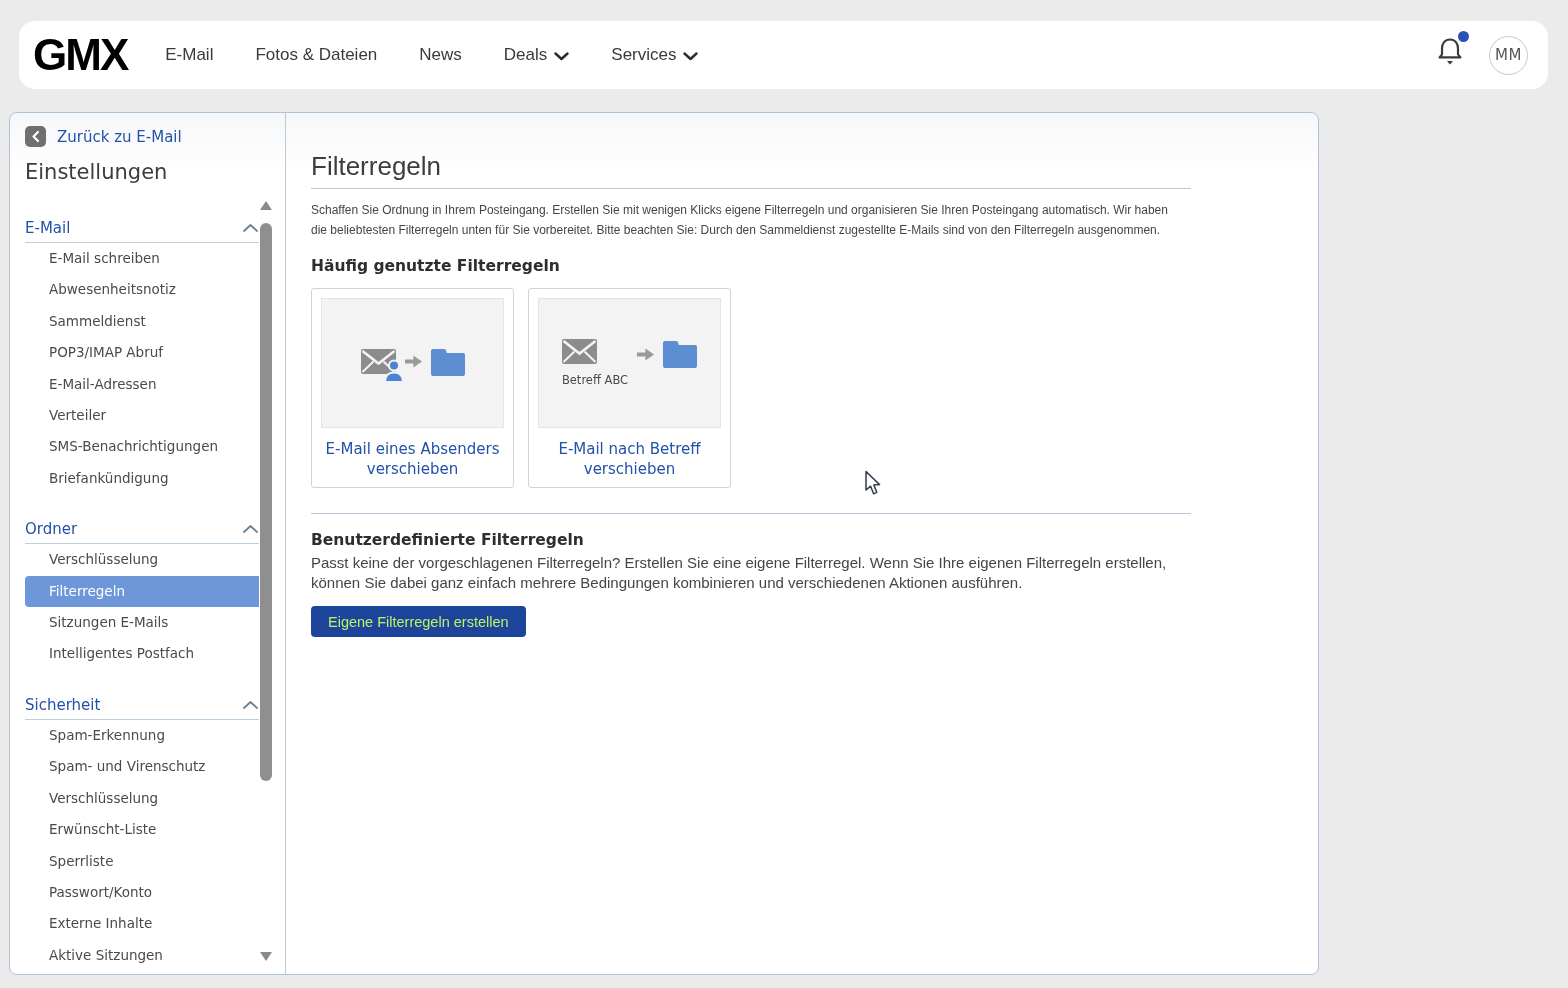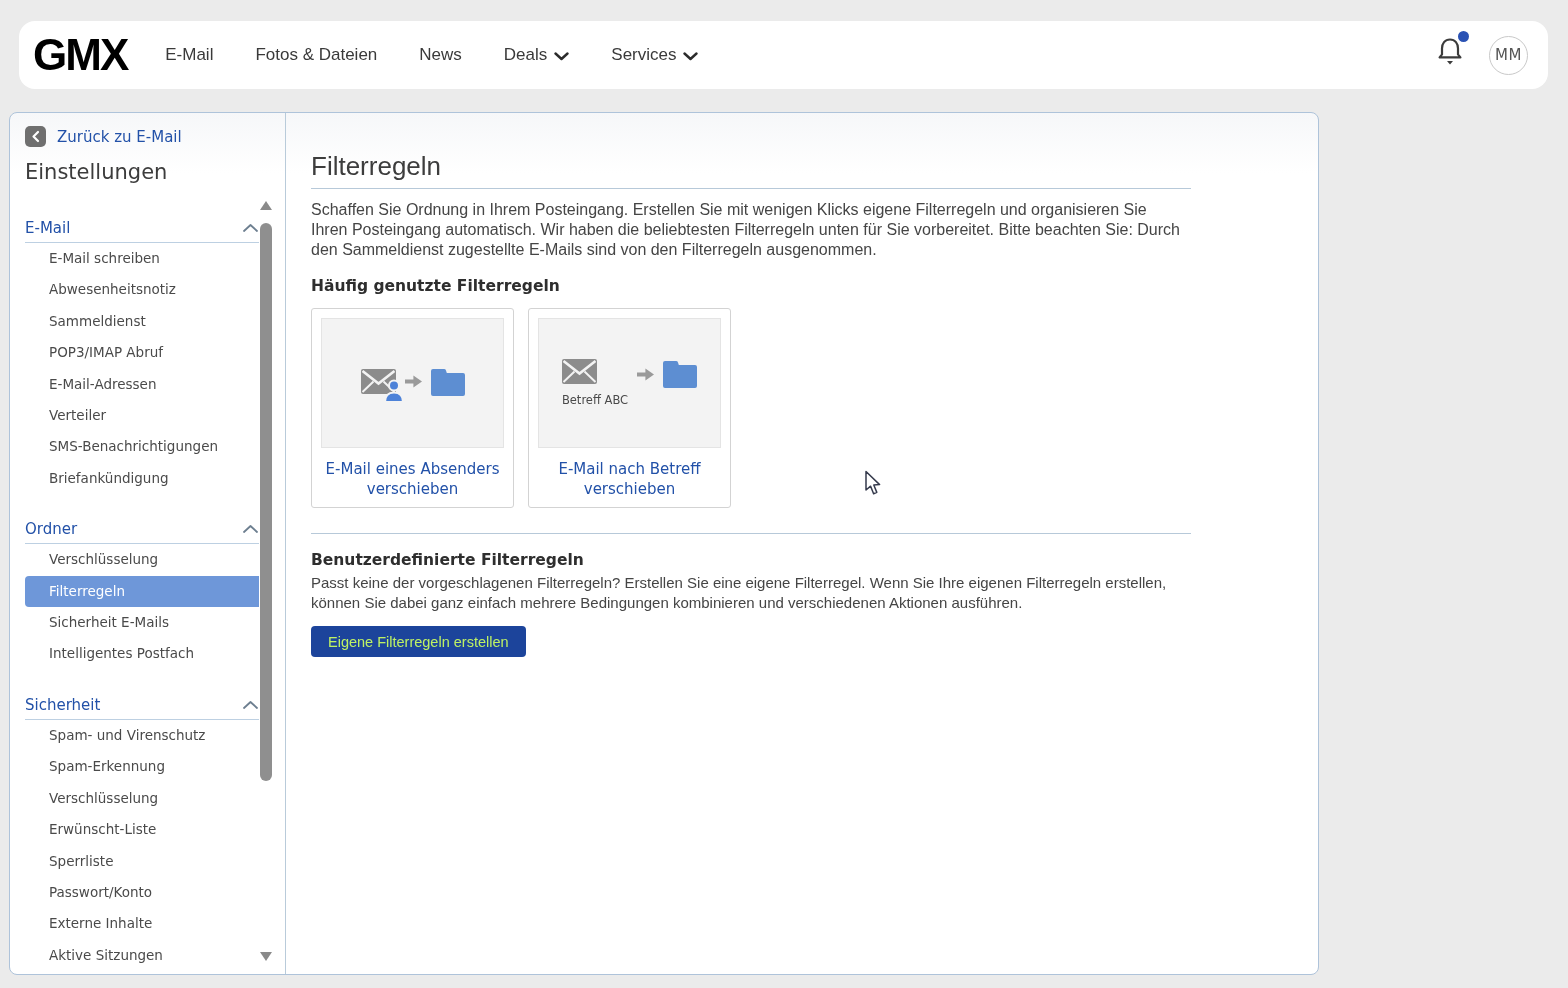--- a/index.html
+++ b/index.html
@@ -90,21 +90,21 @@
     border-left:6px solid transparent; border-right:6px solid transparent; cursor:pointer; }
   .sb-arrow-up { top:0; border-bottom:9px solid #8a8a8a; }
   .sb-arrow-down { bottom:0; border-top:9px solid #8a8a8a; }
   .sb-thumb { position:absolute; left:1px; top:22px; width:12px; height:558px;
     background:#8f8f8f; border-radius:6px; cursor:pointer; }
 
   
   .main { position:absolute; left:277px; top:0; right:0; bottom:0; padding:38px 0 0 24px; }
   .page-title { font-size:26px; font-weight:400; color:#3d3d3d; line-height:30px; }
   .rule { width:880px; height:0; border-bottom:1px solid #b7c9d9; margin-top:7px; }
-  .intro { margin-top:11px; width:872px; font-size:16px; line-height:20px; color:#454545; }
+  .intro { margin-top:11px; width:872px; font-size:12px; line-height:20px; color:#454545; }
   .sub-head {
     margin-top:17px; font-size:15.5px; font-weight:bold; color:#2e2e2e;
     font-family:"DejaVu Sans", sans-serif;
   }
   .cards { display:flex; gap:14px; margin-top:13px; }
   .filter-card {
     width:203px; height:200px; background:#fff;
     border:1px solid #d3d3d3; border-radius:3px; padding:9px; cursor:pointer;
   }
   .card-figure {
@@ -204,32 +204,32 @@
         </div>
         <div class="side-section">
           <div class="section-head">
             <span>Ordner</span>
             <span><svg width="17" height="10" viewBox="0 0 17 10">
                 <polyline points="2,8 8.5,2 15,8" fill="none" stroke="#6d7f90" stroke-width="1.8" stroke-linecap="round" stroke-linejoin="round"></polyline>
               </svg></span>
           </div>
           <div class="side-item">Verschlüsselung</div>
           <div class="side-item selected">Filterregeln</div>
-          <div class="side-item">Sicherheit E-Mails</div>
+          <div class="side-item">Sitzungen E-Mails</div>
           <div class="side-item">Intelligentes Postfach</div>
         </div>
         <div class="side-section">
           <div class="section-head">
             <span>Sicherheit</span>
             <span><svg width="17" height="10" viewBox="0 0 17 10">
                 <polyline points="2,8 8.5,2 15,8" fill="none" stroke="#6d7f90" stroke-width="1.8" stroke-linecap="round" stroke-linejoin="round"></polyline>
               </svg></span>
           </div>
+          <div class="side-item">Spam-Erkennung</div>
           <div class="side-item">Spam- und Virenschutz</div>
-          <div class="side-item">Spam-Erkennung</div>
           <div class="side-item">Verschlüsselung</div>
           <div class="side-item">Erwünscht-Liste</div>
           <div class="side-item">Sperrliste</div>
           <div class="side-item">Passwort/Konto</div>
           <div class="side-item">Externe Inhalte</div>
           <div class="side-item">Aktive Sitzungen</div>
         </div>
       </div>
 
     <div class="side-scrollbar">

